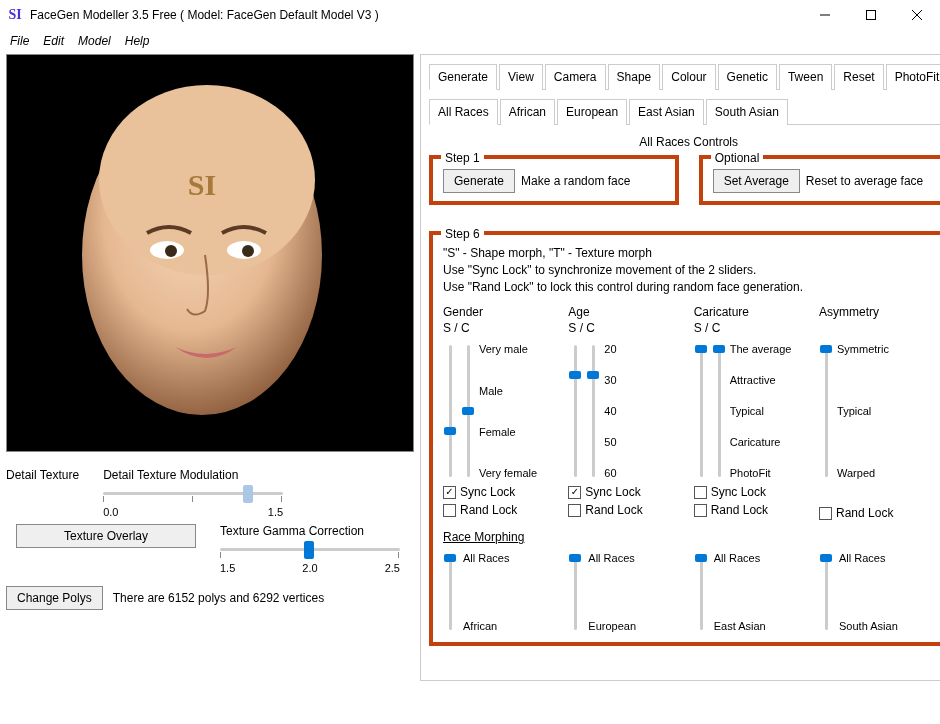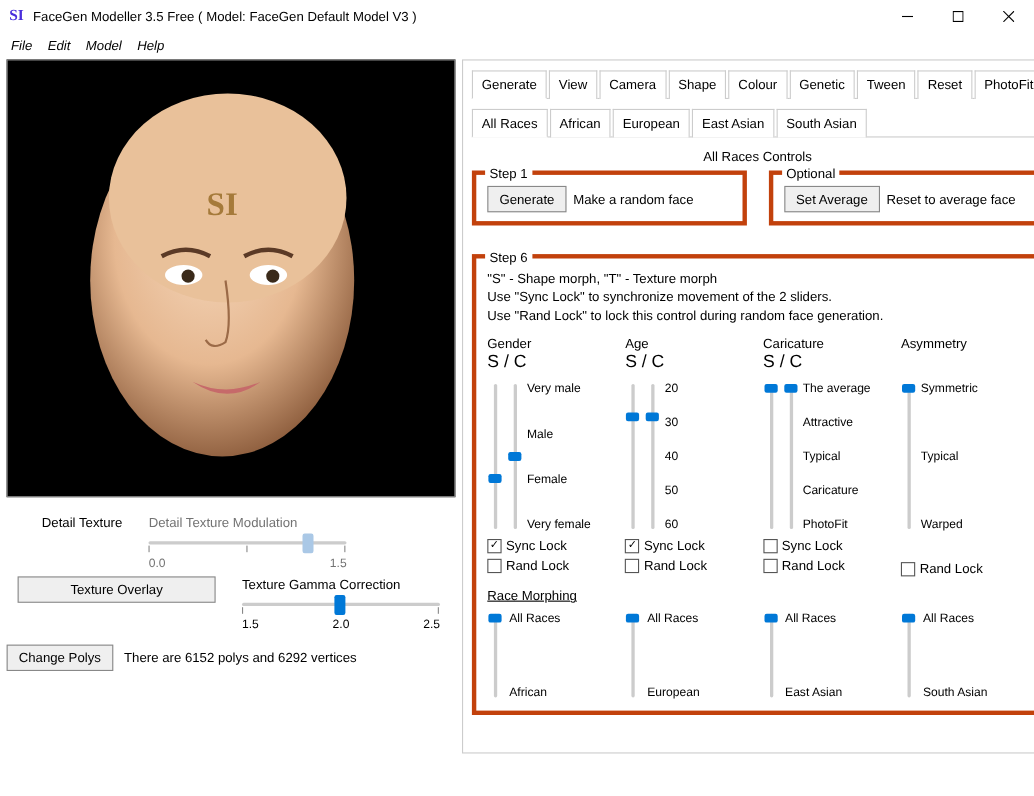--- a/index.html
+++ b/index.html
@@ -76,21 +76,21 @@
     border: 1px solid #707070;
     background: #fff;
     height: 22px;
     display: flex;
     align-items: center;
     justify-content: space-between;
     padding: 0 4px 0 6px;
     width: 180px;
   }
   .select .sel-arrow { font-size: 10px; }
-  .disabled { color: #737373; }
+  .disabled { color: #000000; }
   .hslider {
     position: relative;
     height: 24px;
     width: 180px;
   }
   .hslider .track {
     position: absolute; left: 0; right: 0; top: 10px;
     height: 3px; background: #ccc; border-radius: 2px;
   }
   .hslider .thumb {
@@ -148,21 +148,21 @@
   }
   .step1-row { display: flex; gap: 20px; }
   .step1-box { display: flex; align-items: center; gap: 6px; }
   .instr { font-size: 12px; line-height: 1.4; margin-bottom: 10px; }
   .slider-cols {
     display: flex;
     gap: 10px;
   }
   .slider-col { flex: 1; }
   .col-head { font-size: 12px; margin-bottom: 2px; }
-  .col-sub { font-size: 16px; margin-bottom: 6px; }
+  .col-sub { font-size: 12px; margin-bottom: 6px; }
   .vsliders {
     display: flex;
     gap: 4px;
     align-items: flex-start;
   }
   .vslider {
     width: 14px;
     height: 140px;
     position: relative;
   }
@@ -257,21 +257,21 @@
 
         <path d="M168 292 q30 14 62 0 q-30 22 -62 0 Z" fill="#c66a6a"></path>
 
         <text x="195" y="140" text-anchor="middle" font-family="serif" font-weight="bold" font-size="30" fill="#a57a3a">SI</text>
       </svg>
     </div>
 
     <div class="left-controls">
 
       <div class="row" style="margin-top:10px; align-items:flex-start; gap:24px;">
-        <div style="display:flex; flex-direction:column; gap:4px;margin-left:32px;">
+        <div style="display:flex; flex-direction:column; gap:4px;">
           <div class="label">Detail Texture</div>
         </div>
         <div style="display:flex; flex-direction:column;">
           <div class="label disabled">Detail Texture Modulation</div>
           <div class="hslider">
             <div class="track"></div>
             <div class="tick" style="left:0"></div>
             <div class="tick" style="left:89px"></div>
             <div class="tick" style="left:178px"></div>
             <div class="thumb" style="left:140px; background:#aac8e6;"></div>

